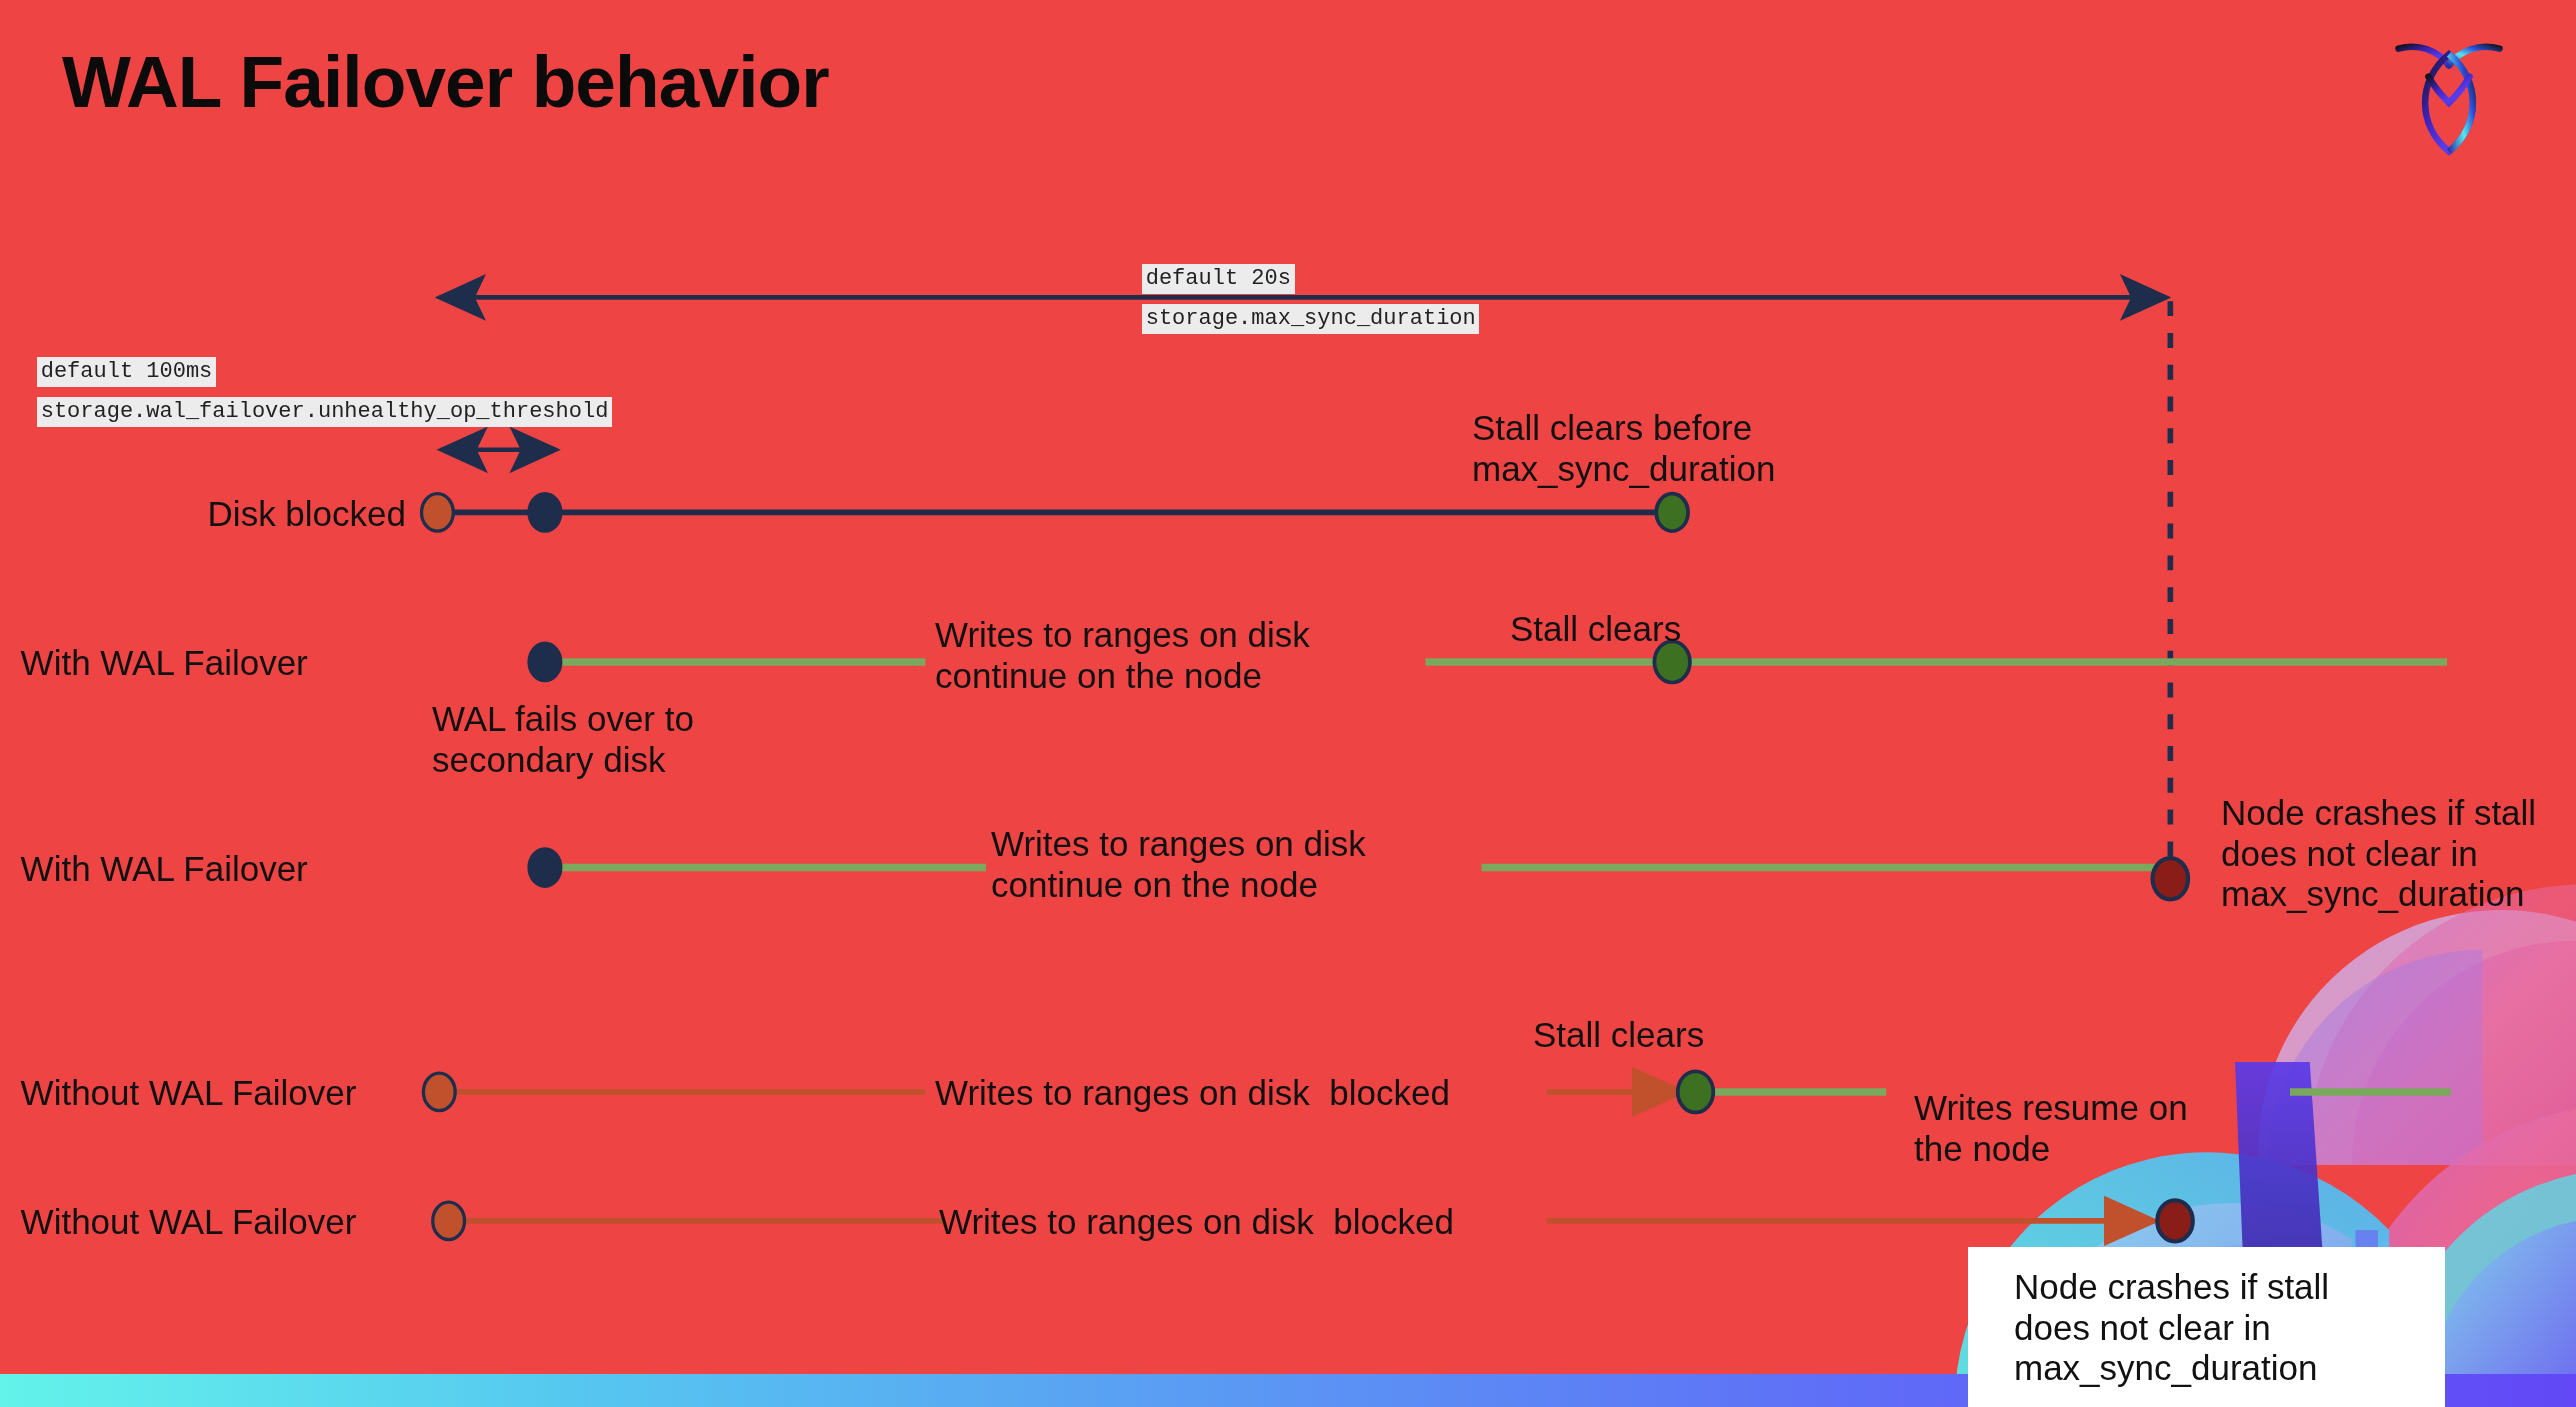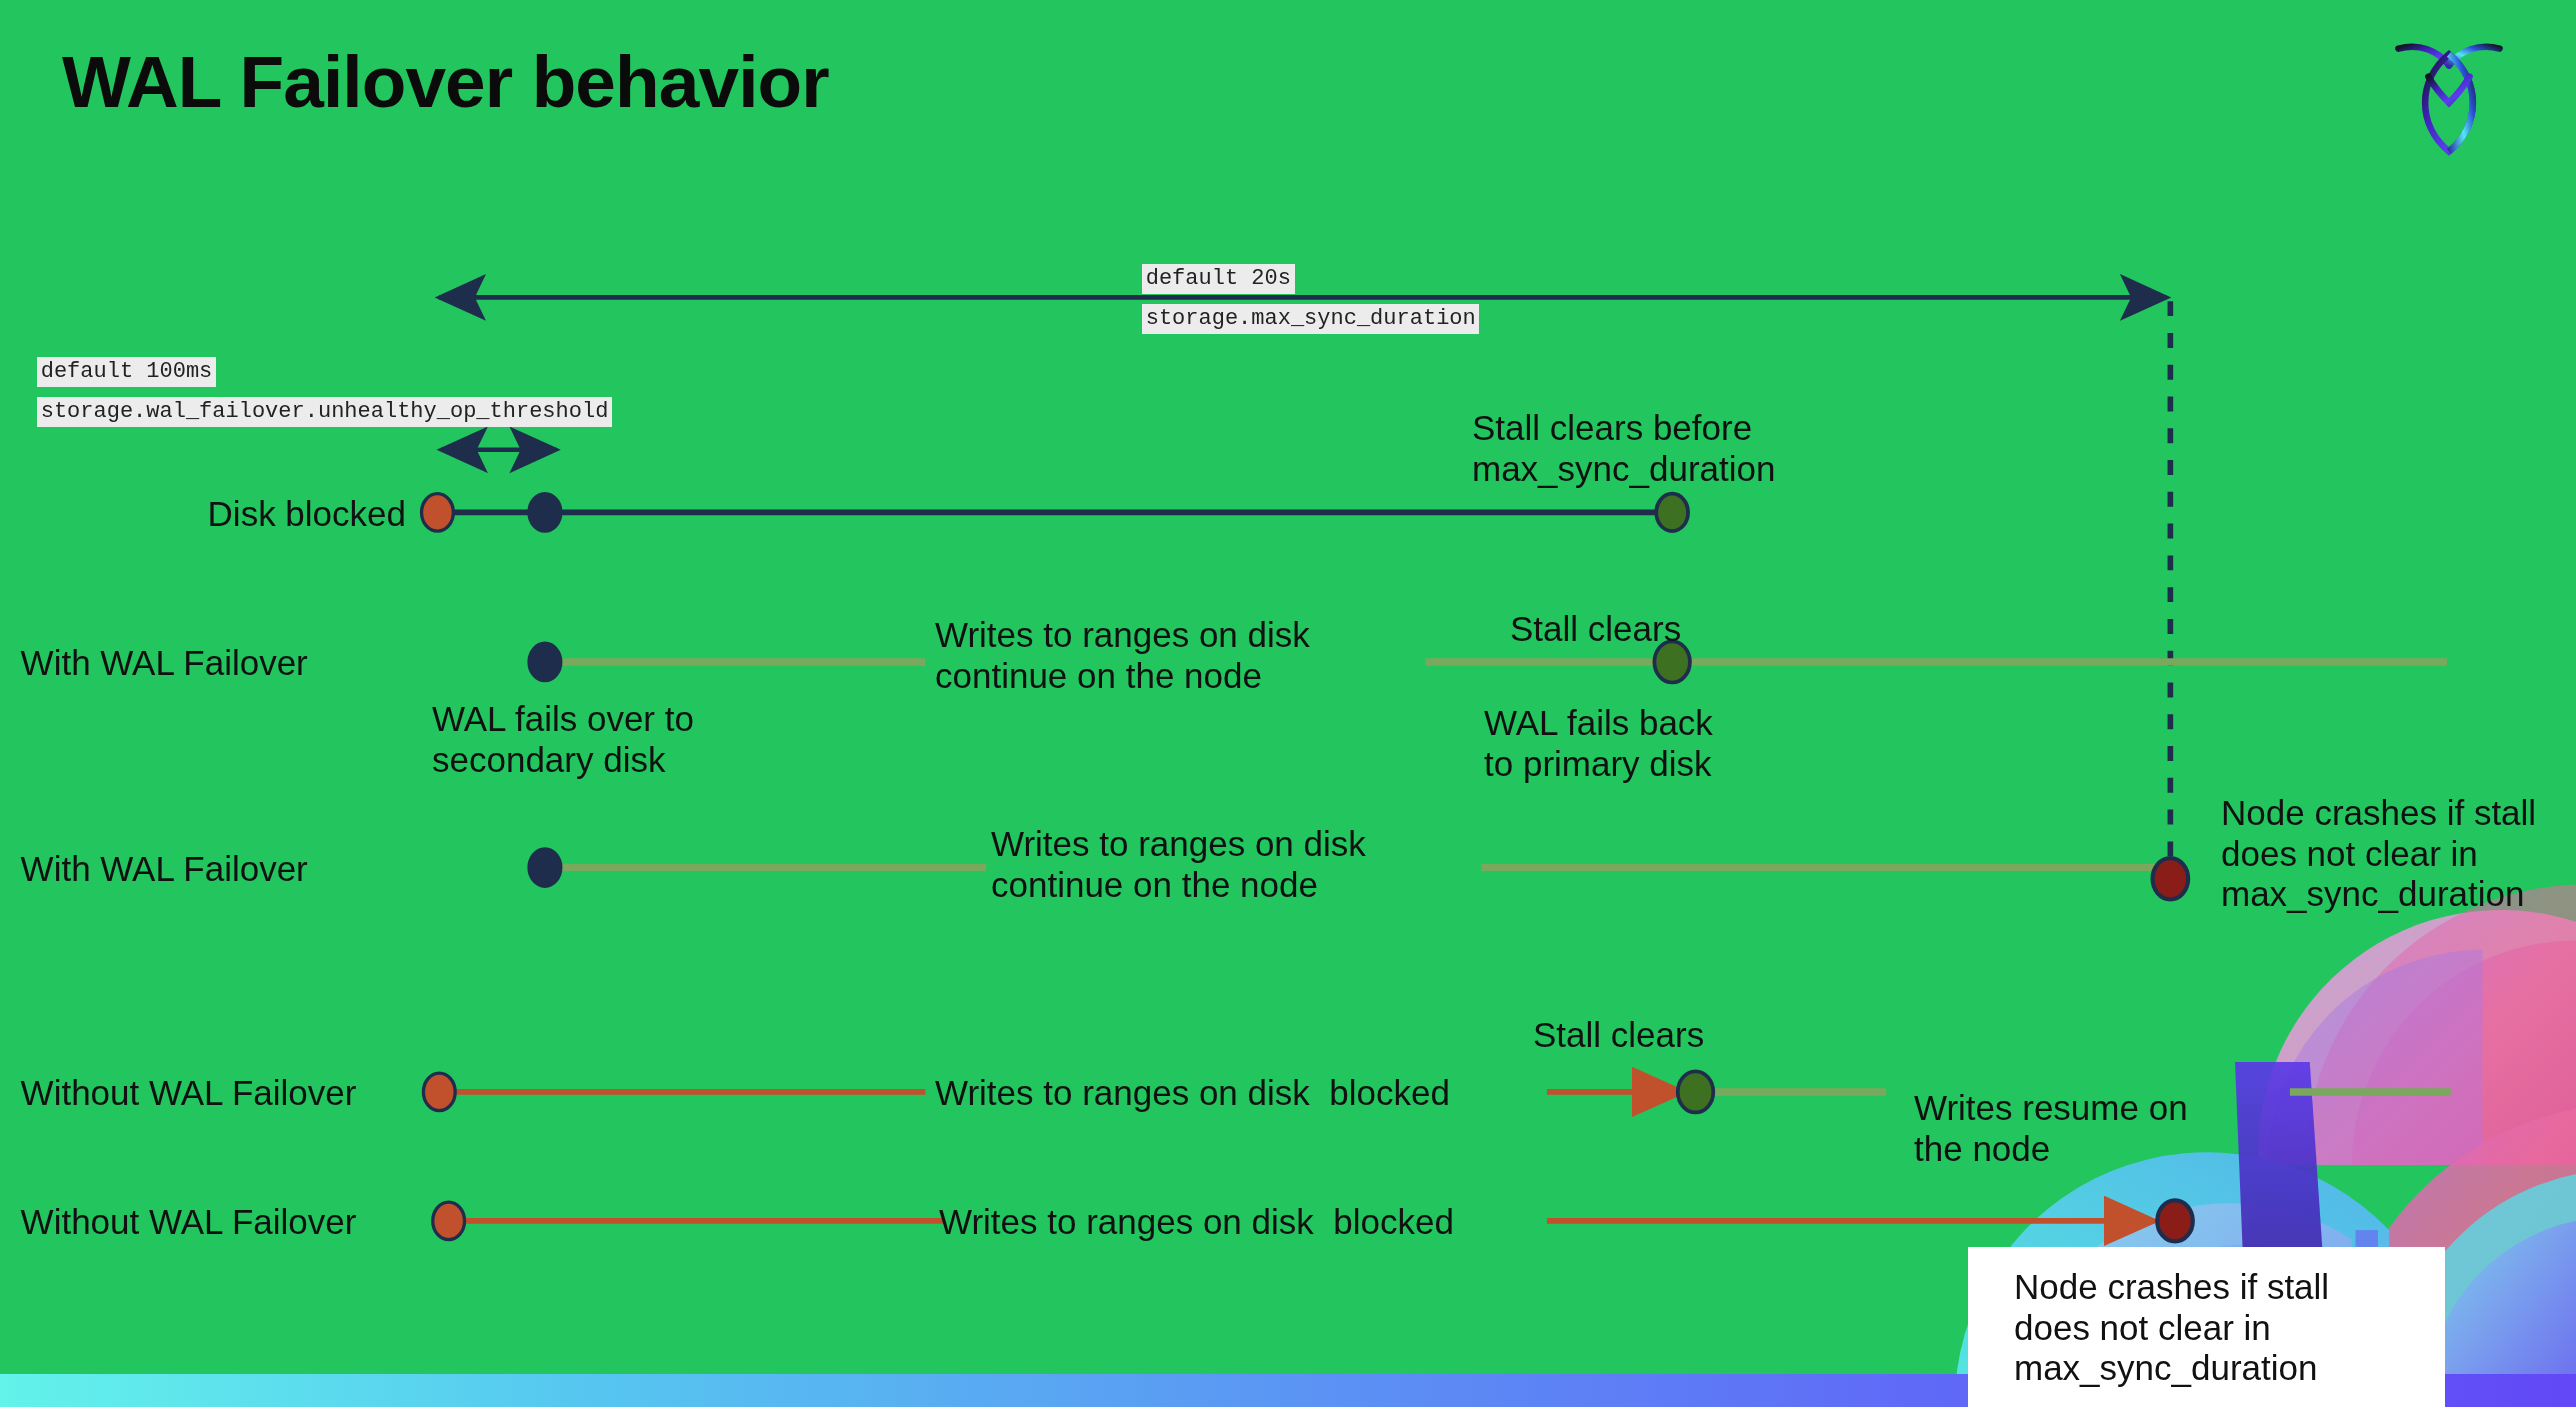--- a/index.html
+++ b/index.html
@@ -3,21 +3,21 @@
 <meta charset="utf-8">
 <style>
   html,body{margin:0;padding:0;}
   body{
     width:2576px;height:1408px;
     background:#ffffff;
     font-family:"Liberation Sans", sans-serif;
     overflow:hidden;
     position:relative;
   }
-  .slide{position:absolute;inset:0;overflow:hidden;background:#22c55e;}
+  .slide{position:absolute;inset:0;overflow:hidden;background:#ef4444;}
 
   
   .deco{position:absolute;right:0;bottom:0;width:710px;height:580px;pointer-events:none;}
   .deco svg{display:block;width:100%;height:100%;}
 
   
   .bottombar{
     position:absolute;left:0;bottom:0;width:100%;height:34px;
     background:linear-gradient(90deg,#63f3ea 0%,#56c8f0 22%,#5a9cf3 46%,#5f6ef7 72%,#6248f6 100%);
   }
@@ -236,22 +236,20 @@
 max_sync_duration</div>
 
   <div class="lbl c" style="left:935px;top:615px;width:439px;white-space:pre-line;">Writes to ranges on disk
 continue on the node</div>
 
   <div class="lbl c" style="left:432px;top:699px;width:411px;white-space:pre-line;">WAL fails over to
 secondary disk</div>
 
   <div class="lbl c" style="left:1510px;top:609px;width:327px;">Stall clears</div>
 
-  <div class="lbl c" style="left:1484px;top:703px;width:374px;white-space:pre-line;">WAL fails  back
-to primary disk</div>
 
   <div class="lbl c" style="left:991px;top:824px;width:439px;white-space:pre-line;">Writes to ranges on disk
 continue on the node</div>
 
   <div class="lbl l" style="left:2221px;top:793px;width:355px;white-space:pre-line;">Node crashes if stall
 does not clear in
 max_sync_duration</div>
 
   <div class="lbl c" style="left:935px;top:1073px;width:617px;">Writes to ranges on disk  blocked</div>
 

